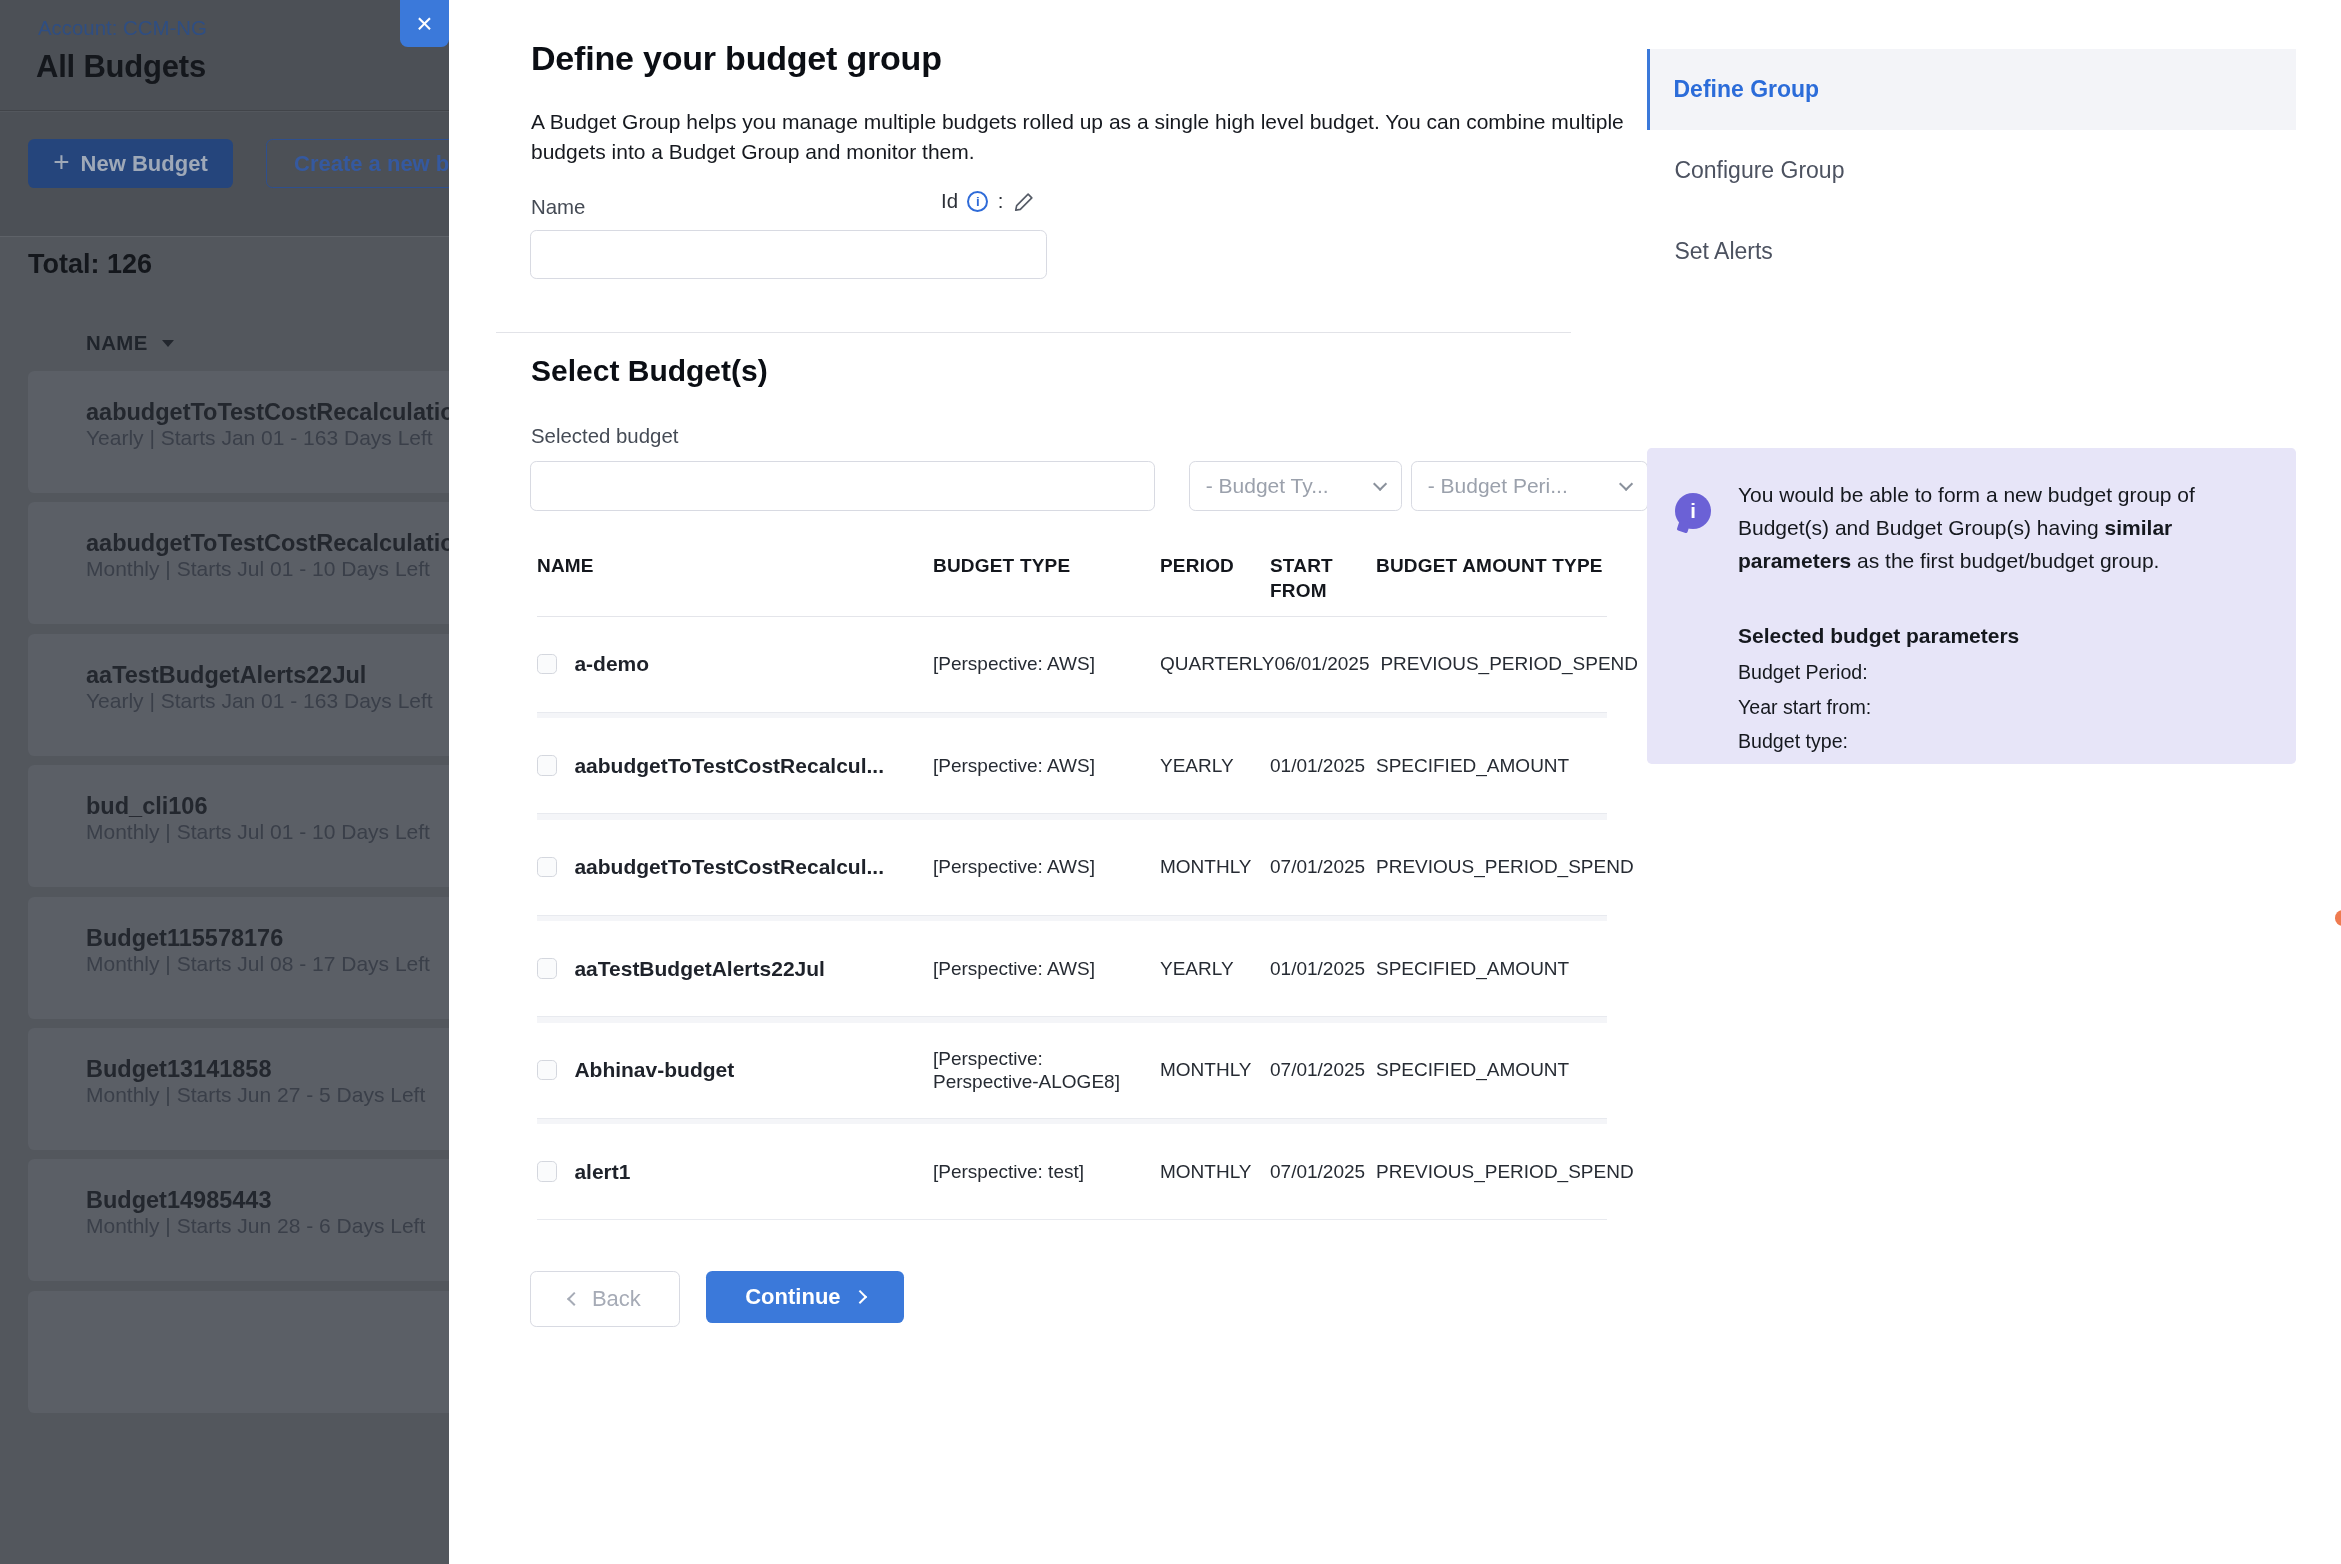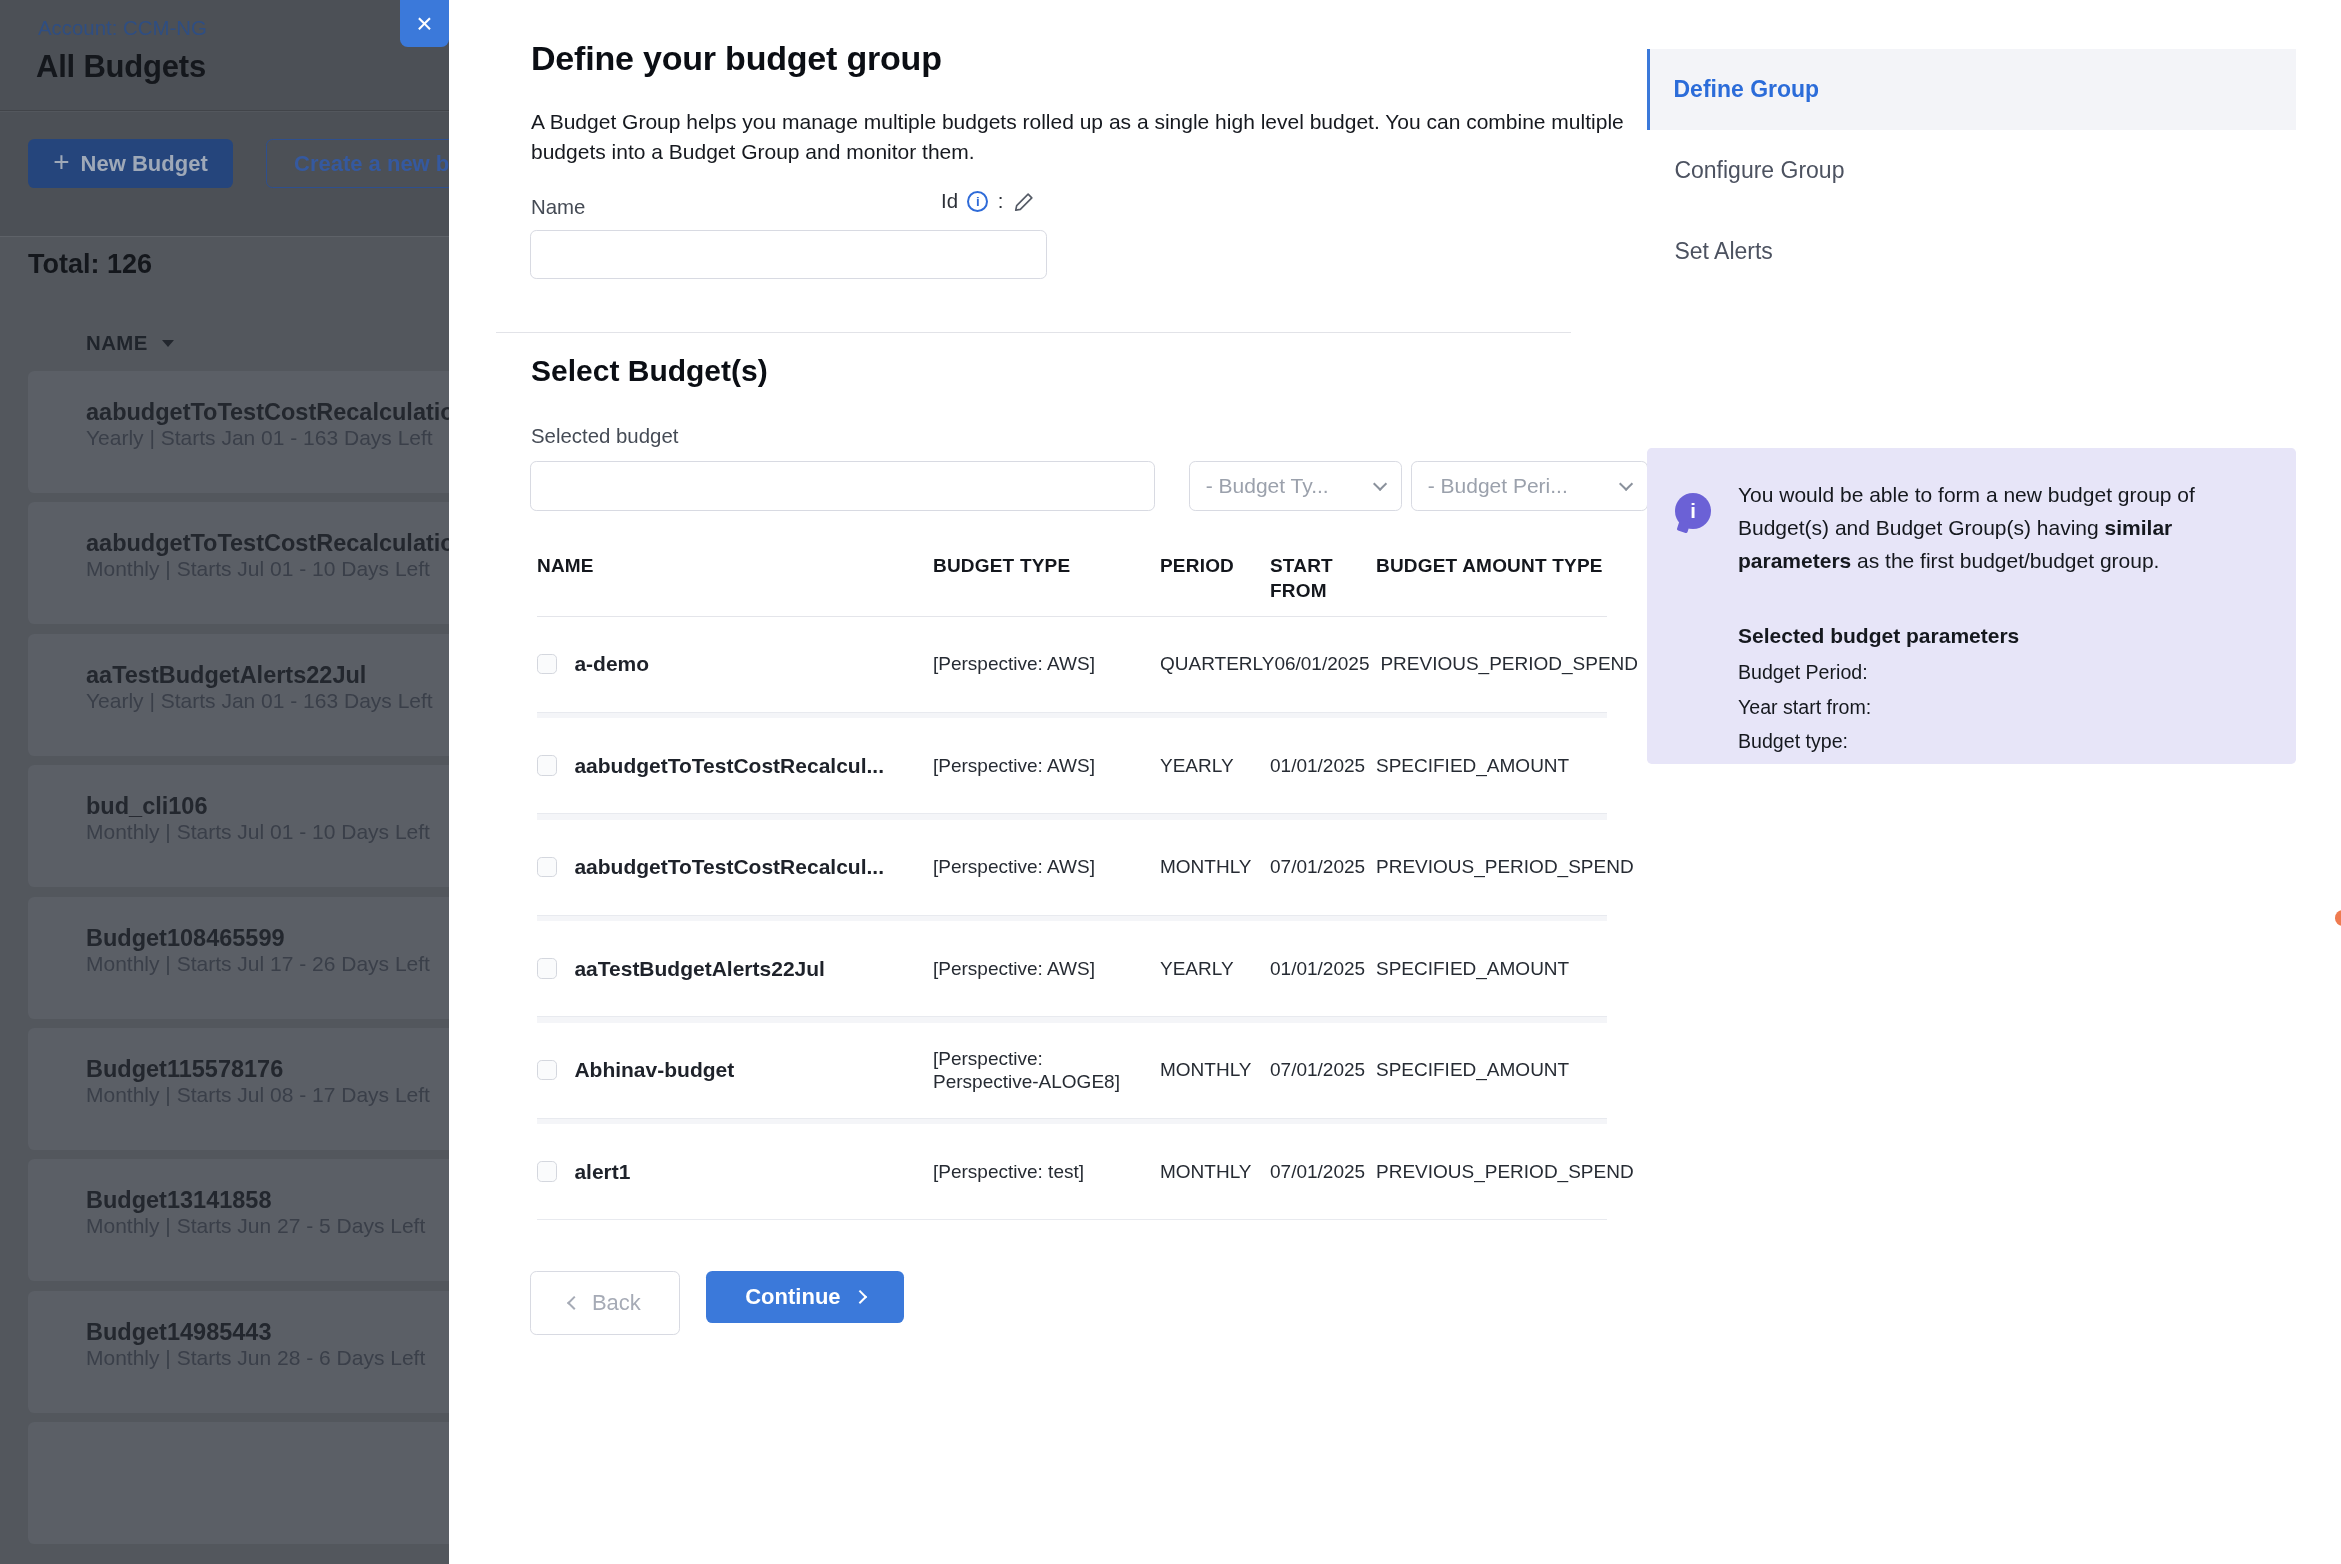--- a/index.html
+++ b/index.html
@@ -73,21 +73,21 @@
   .t-row{height:96px;display:flex;align-items:center;background:#fff;border-bottom:0.8px solid #e8eaef;}
   .t-gap{height:5.5px;background:#f4f5f8;}
   .t-row .cell{font-size:19px;color:#262b33;}
   .t-row .cell-name{display:flex;align-items:center;gap:17px;font-size:21px;font-weight:600;color:#1e222a;}
   .t-row .cell-type{line-height:23.5px;}
   .t-row .cell-period,.t-row .cell-start,.t-row .cell-amount{white-space:nowrap;}
   .checkbox{width:20.4px;height:20.4px;border:1.6px solid #d4d7de;border-radius:4.7px;background:#fafbfc;flex:0 0 auto;cursor:pointer;}
   .row-name-text{white-space:nowrap;overflow:hidden;}
 
   
-  .btn-back{position:absolute;left:81px;top:1271px;width:150px;height:64px;background:#fff;border:1.6px solid #d8dae2;
+  .btn-back{position:absolute;left:81px;top:1271px;width:150px;height:56px;background:#fff;border:1.6px solid #d8dae2;
       border-radius:6.3px;color:#a6abb6;font-size:22px;font-weight:500;display:flex;align-items:center;justify-content:center;gap:12.5px;font-family:inherit;}
   .chev-left{width:10.2px;height:10.2px;border-left:2.4px solid #a6abb6;border-bottom:2.4px solid #a6abb6;transform:rotate(45deg);}
   .btn-continue{position:absolute;left:257px;top:1271px;width:198px;height:52px;background:#3b79da;border:none;
       border-radius:6.3px;color:#ffffff;font-size:22px;font-weight:600;display:flex;align-items:center;justify-content:center;gap:14px;cursor:pointer;font-family:inherit;}
   .chev-right{width:10.2px;height:10.2px;border-right:2.4px solid #ffffff;border-top:2.4px solid #ffffff;transform:rotate(45deg);}
 
   
   .stepper{position:absolute;left:1198px;top:49px;width:649px;}
   .step{height:81px;display:flex;align-items:center;padding-left:27.4px;font-size:23px;font-weight:500;color:#4c5260;cursor:pointer;}
   .step.active{background:#f3f4f8;border-left:3.9px solid #3b79da;padding-left:23.5px;color:#2b6cd9;font-weight:bold;}
@@ -140,24 +140,20 @@
       </div>
       <div class="bp-card">
         <div class="bp-card-name">aaTestBudgetAlerts22Jul</div>
         <div class="bp-card-meta">Yearly | Starts Jan 01 - 163 Days Left</div>
       </div>
       <div class="bp-card">
         <div class="bp-card-name">bud_cli106</div>
         <div class="bp-card-meta">Monthly | Starts Jul 01 - 10 Days Left</div>
       </div>
       <div class="bp-card">
-        <div class="bp-card-name">Budget108465599</div>
-        <div class="bp-card-meta">Monthly | Starts Jul 17 - 26 Days Left</div>
-      </div>
-      <div class="bp-card">
         <div class="bp-card-name">Budget115578176</div>
         <div class="bp-card-meta">Monthly | Starts Jul 08 - 17 Days Left</div>
       </div>
       <div class="bp-card">
         <div class="bp-card-name">Budget13141858</div>
         <div class="bp-card-meta">Monthly | Starts Jun 27 - 5 Days Left</div>
       </div>
       <div class="bp-card">
         <div class="bp-card-name">Budget14985443</div>
         <div class="bp-card-meta">Monthly | Starts Jun 28 - 6 Days Left</div>

